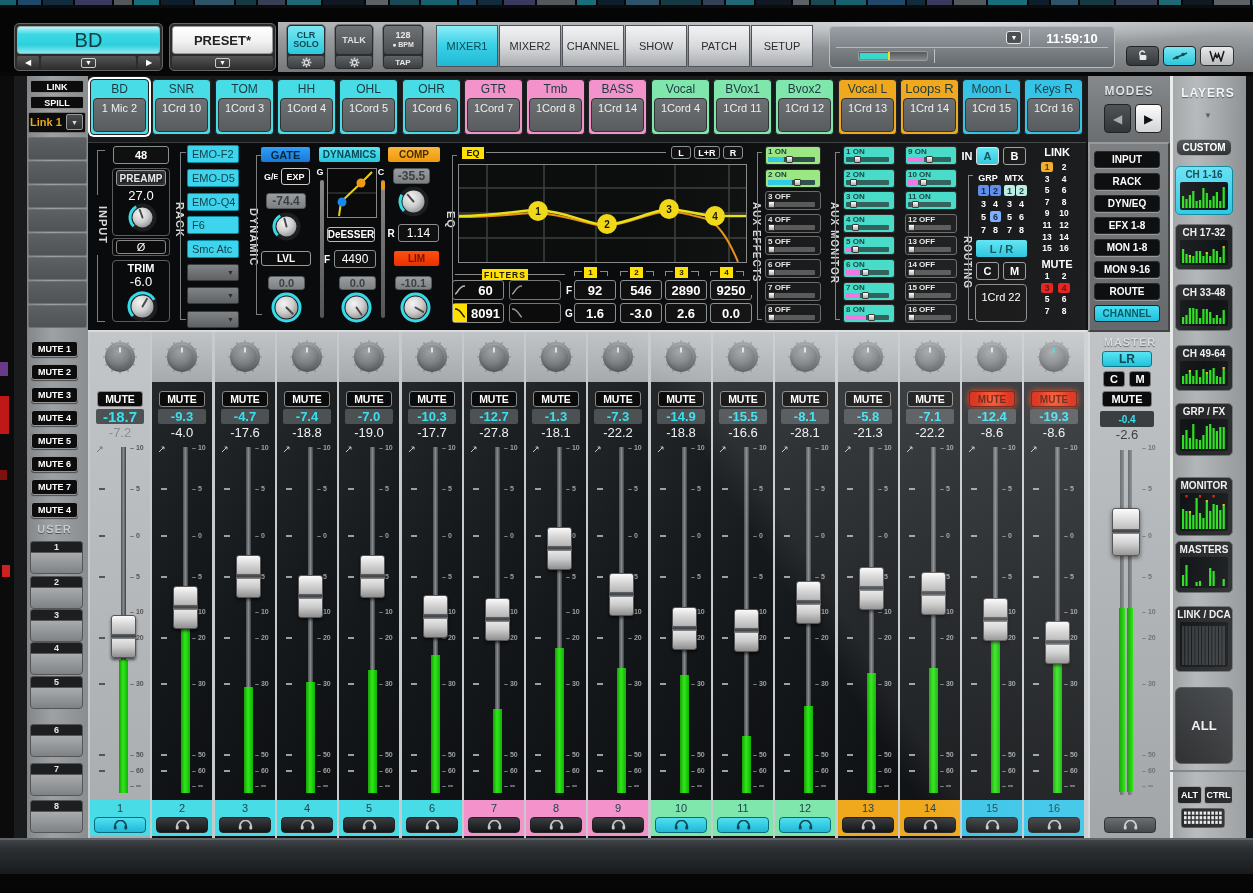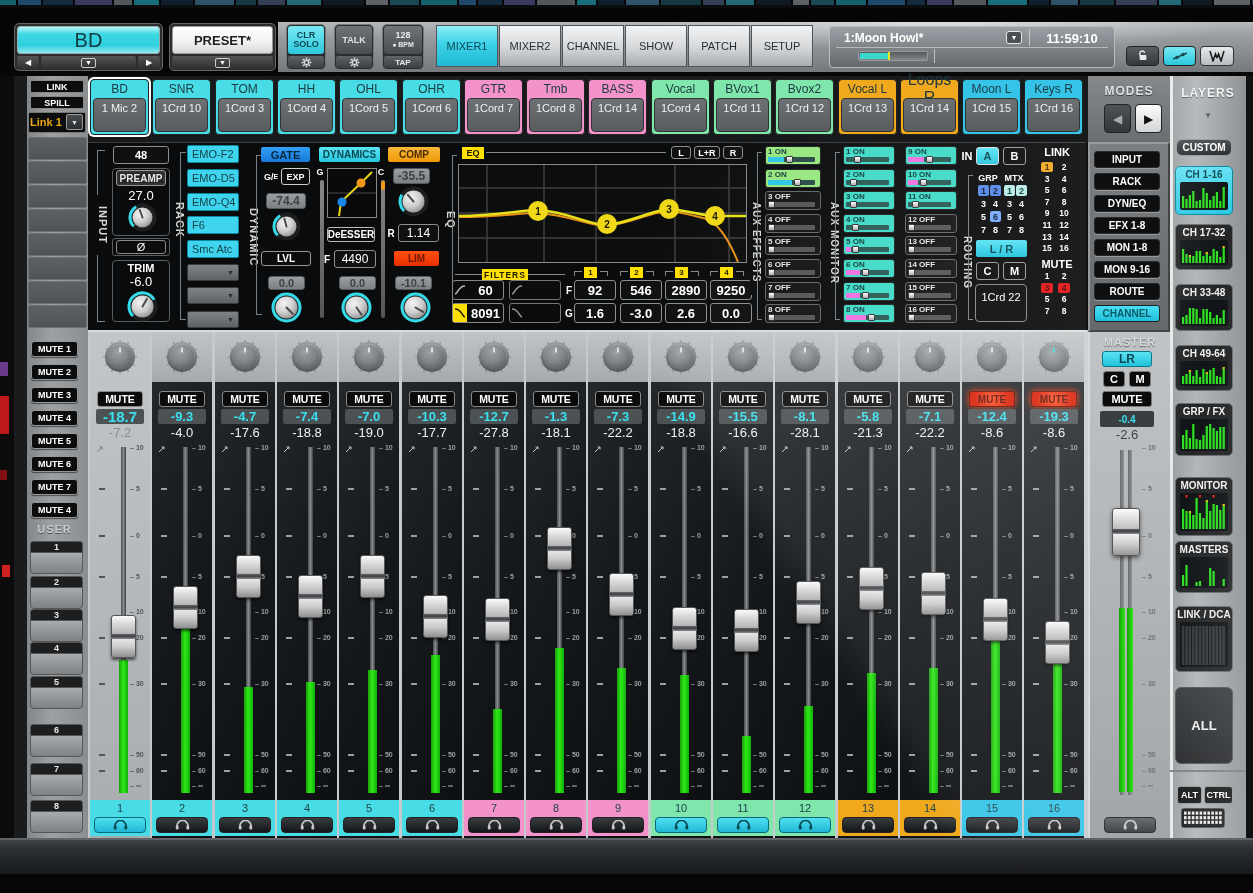--- a/index.html
+++ b/index.html
@@ -134,21 +134,20 @@
       <span>128<br><span style="font-size:7px">● BPM</span></span>
     </div>
 <div class="ct" style="left:384px;top:56px;width:38px;height:12px;background:linear-gradient(#606366,#3c3f41);border-radius:2px;color:#e8e8e8;font-size:8px;font-weight:bold;">TAP</div>
 <div class="ct" style="left:436px;top:25px;width:62px;height:42px;background:linear-gradient(#8ceef8 0%,#3cd2e8 45%,#20b8d4 100%);border:1px solid #50545a;color:#0a4a55;font-size:11px;">MIXER1</div>
 <div class="ct" style="left:499px;top:25px;width:62px;height:42px;background:linear-gradient(#f2f3f4 0%,#d8dadc 50%,#aaadb0 100%);border:1px solid #50545a;color:#2a2d30;font-size:11px;">MIXER2</div>
 <div class="ct" style="left:562px;top:25px;width:62px;height:42px;background:linear-gradient(#f2f3f4 0%,#d8dadc 50%,#aaadb0 100%);border:1px solid #50545a;color:#2a2d30;font-size:11px;">CHANNEL</div>
 <div class="ct" style="left:625px;top:25px;width:62px;height:42px;background:linear-gradient(#f2f3f4 0%,#d8dadc 50%,#aaadb0 100%);border:1px solid #50545a;color:#2a2d30;font-size:11px;">SHOW</div>
 <div class="ct" style="left:688px;top:25px;width:62px;height:42px;background:linear-gradient(#f2f3f4 0%,#d8dadc 50%,#aaadb0 100%);border:1px solid #50545a;color:#2a2d30;font-size:11px;">PATCH</div>
 <div class="ct" style="left:751px;top:25px;width:62px;height:42px;background:linear-gradient(#f2f3f4 0%,#d8dadc 50%,#aaadb0 100%);border:1px solid #50545a;color:#2a2d30;font-size:11px;">SETUP</div>
 <div style="left:829px;top:26px;width:286px;height:42px;background:linear-gradient(#9aa0a5,#63686c);border:1px solid #b8bcbe;border-radius:4px;"></div>
-<div style="left:836px;top:30px;width:272px;height:17px;color:#fff;font-size:12px;font-weight:bold;line-height:17px;padding-left:8px;">1:Moon Howl*</div>
 <div class="ct" style="left:1006px;top:31px;width:16px;height:13px;border:1px solid #e8e8e8;border-radius:3px;background:#4c5053;">
       <span style="color:#fff;font-size:7px;">▼</span>
     </div>
 <div style="left:1029px;top:29px;width:1px;height:17px;background:#c8c8c8;"></div>
 <div style="left:1032px;top:30px;width:80px;height:17px;color:#fff;font-size:13px;font-weight:bold;line-height:17px;text-align:center;">11:59:10</div>
 <div style="left:836px;top:47px;width:272px;height:1px;background:#b8b8b8;"></div>
 <div style="left:858px;top:51px;width:70px;height:10px;background:linear-gradient(#54585a,#85898c);border:1px solid #999;border-radius:2px;"></div>
 <div style="left:860px;top:53px;width:28px;height:6px;background:#3ad8cc;"></div>
 <div style="left:888px;top:52px;width:2px;height:8px;background:#e8e020;"></div>
 <div style="left:934px;top:49px;width:1px;height:14px;background:#c0c0c0;"></div>
@@ -262,21 +261,21 @@
 <div style="left:713px;top:79px;width:59px;height:56px;background:#7fe6ac;border-radius:4px;border:1px solid #222;"></div>
 <div class="ct" style="left:713px;top:80px;width:59px;height:17px;color:#1c3a40;font-size:12px;">BVox1</div>
 <div class="ct" style="left:716px;top:98px;width:53px;height:34px;background:linear-gradient(#6e7173,#595c5e);border:1px solid #333;border-radius:4px;color:#f0f0f0;font-size:11px;align-items:flex-start;padding-top:3px;">1Crd 11</div>
 <div style="left:775px;top:79px;width:59px;height:56px;background:#7fe6ac;border-radius:4px;border:1px solid #222;"></div>
 <div class="ct" style="left:775px;top:80px;width:59px;height:17px;color:#1c3a40;font-size:12px;">Bvox2</div>
 <div class="ct" style="left:778px;top:98px;width:53px;height:34px;background:linear-gradient(#6e7173,#595c5e);border:1px solid #333;border-radius:4px;color:#f0f0f0;font-size:11px;align-items:flex-start;padding-top:3px;">1Crd 12</div>
 <div style="left:838px;top:79px;width:59px;height:56px;background:#f0a81c;border-radius:4px;border:1px solid #222;"></div>
 <div class="ct" style="left:838px;top:80px;width:59px;height:17px;color:#1c3a40;font-size:12px;">Vocal L</div>
 <div class="ct" style="left:841px;top:98px;width:53px;height:34px;background:linear-gradient(#6e7173,#595c5e);border:1px solid #333;border-radius:4px;color:#f0f0f0;font-size:11px;align-items:flex-start;padding-top:3px;">1Crd 13</div>
 <div style="left:900px;top:79px;width:59px;height:56px;background:#f0a81c;border-radius:4px;border:1px solid #222;"></div>
-<div class="ct" style="left:900px;top:80px;width:59px;height:17px;color:#1c3a40;font-size:16px;">Loops R</div>
+<div class="ct" style="left:900px;top:80px;width:59px;height:17px;color:#1c3a40;font-size:13px;">Loops R</div>
 <div class="ct" style="left:903px;top:98px;width:53px;height:34px;background:linear-gradient(#6e7173,#595c5e);border:1px solid #333;border-radius:4px;color:#f0f0f0;font-size:11px;align-items:flex-start;padding-top:3px;">1Crd 14</div>
 <div style="left:962px;top:79px;width:59px;height:56px;background:#35c4e8;border-radius:4px;border:1px solid #222;"></div>
 <div class="ct" style="left:962px;top:80px;width:59px;height:17px;color:#1c3a40;font-size:12px;">Moon L</div>
 <div class="ct" style="left:965px;top:98px;width:53px;height:34px;background:linear-gradient(#6e7173,#595c5e);border:1px solid #333;border-radius:4px;color:#f0f0f0;font-size:11px;align-items:flex-start;padding-top:3px;">1Crd 15</div>
 <div style="left:1024px;top:79px;width:59px;height:56px;background:#35c4e8;border-radius:4px;border:1px solid #222;"></div>
 <div class="ct" style="left:1024px;top:80px;width:59px;height:17px;color:#1c3a40;font-size:12px;">Keys R</div>
 <div class="ct" style="left:1027px;top:98px;width:53px;height:34px;background:linear-gradient(#6e7173,#595c5e);border:1px solid #333;border-radius:4px;color:#f0f0f0;font-size:11px;align-items:flex-start;padding-top:3px;">1Crd 16</div>
 <div style="left:1088px;top:76px;width:82px;height:66px;background:linear-gradient(#85898c,#6a6e71);"></div>
 <div class="ct" style="left:1090px;top:84px;width:78px;height:14px;color:#e0e2e4;font-size:12px;font-weight:bold;letter-spacing:1px;text-shadow:0 1px 1px #333;">MODES</div>
 <div class="ct" style="left:1104px;top:104px;width:27px;height:29px;background:linear-gradient(#505356,#333638);border:1px solid #222;border-radius:4px;">

